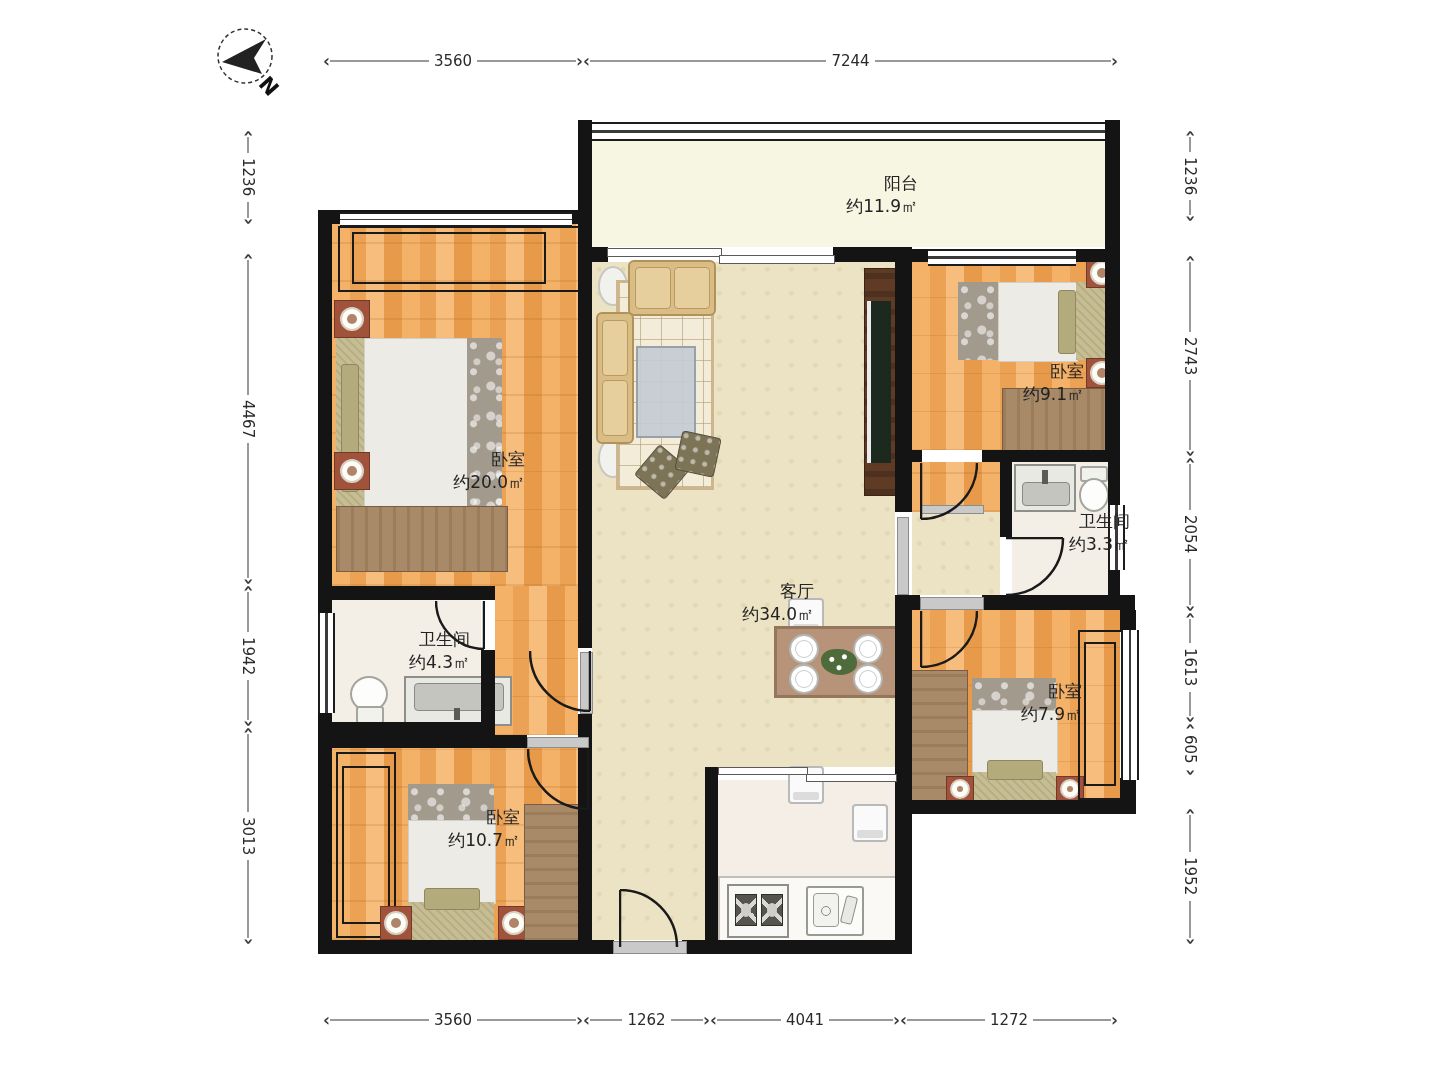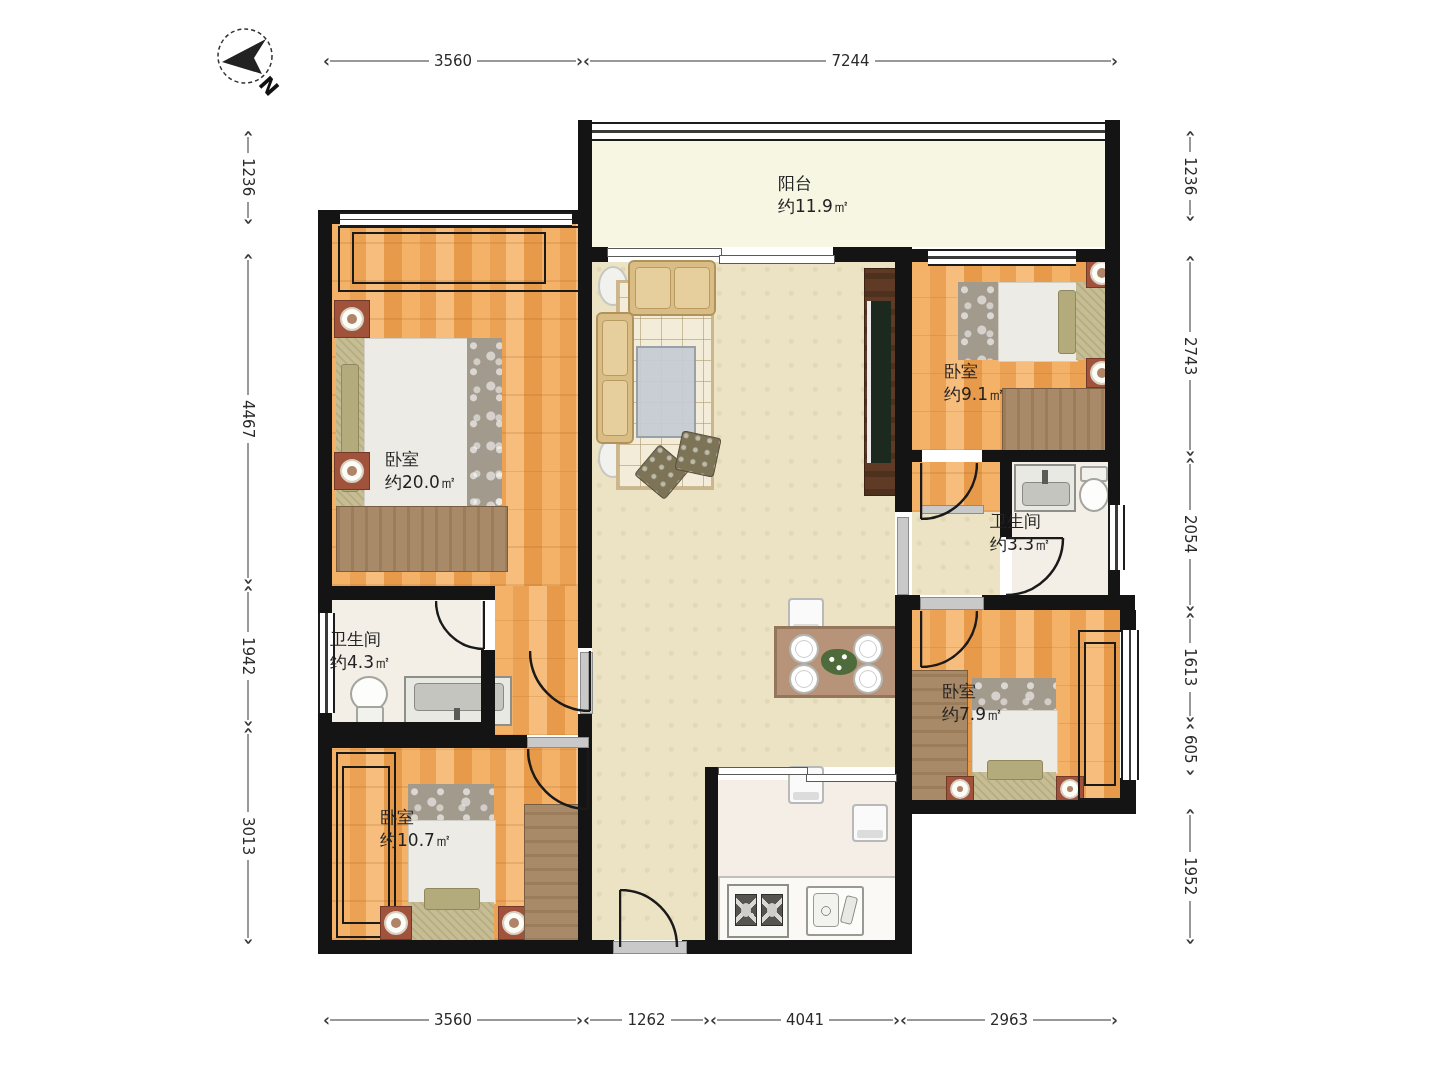--- a/index.html
+++ b/index.html
@@ -75,21 +75,21 @@
   .burner{position:absolute;background:
     linear-gradient(45deg, transparent 44%, #d8d8d4 44% 56%, transparent 56%),
     linear-gradient(-45deg, transparent 44%, #d8d8d4 44% 56%, transparent 56%),#55544f;border:1px solid #2e2e2a;}
   .burner::after{content:"";position:absolute;left:50%;top:50%;width:10px;height:14px;margin:-7px 0 0 -5px;border-radius:50%;background:#cfcecb;}
   .ksink{background:#fcfcfa;border:2px solid #9a9a94;border-radius:3px;}
   .ksink .tub{position:absolute;left:5px;top:5px;width:24px;height:32px;background:#f2f2ee;border:1.5px solid #9a9a94;border-radius:4px;}
   .ksink .tub::after{content:"";position:absolute;left:7px;top:12px;width:8px;height:8px;border-radius:50%;border:1.5px solid #8a8a84;}
   .ksink .hnd{position:absolute;right:7px;top:8px;width:10px;height:26px;border:1.5px solid #8a8a84;border-radius:3px;background:#e8e8e4;transform:rotate(14deg);}
 
   
-  .rlabel{width:140px;text-align:left;font-size:17px;line-height:23px;color:var(--label-text,#222);z-index:30;}
+  .rlabel{width:140px;text-align:right;font-size:17px;line-height:23px;color:var(--label-text,#222);z-index:30;}
 
   
   .dimh{height:18px;display:flex;align-items:center;z-index:25;}
   .dimv{width:18px;display:flex;align-items:center;writing-mode:vertical-rl;text-orientation:mixed;z-index:25;}
   .ln{flex:1;background:var(--dimension-line,#999);}
   .dimh .ln{height:2px;}
   .dimv .ln{width:2px;}
   .dl{font-size:15px;color:#2a2a2a;padding:0 5px;white-space:nowrap;font-weight:400;}
   .dimv .dl{padding:5px 0;}
   .ah{font-size:17px;color:#3a3a3a;line-height:1;font-weight:bold;}
@@ -139,21 +139,21 @@
   <div class="abs dimh" style="left:710px;top:1011px;width:190px">
       <span class="ah l"></span>
       <i class="ln"></i>
       <b class="dl">4041</b>
       <i class="ln"></i>
       <span class="ah r"></span>
     </div>
   <div class="abs dimh" style="left:900px;top:1011px;width:218px">
       <span class="ah l"></span>
       <i class="ln"></i>
-      <b class="dl">2963</b>
+      <b class="dl">1272</b>
       <i class="ln"></i>
       <span class="ah r"></span>
     </div>
 
   <div class="abs dimv" style="left:239px;top:130px;height:95px">
       <span class="ah l"></span>
       <i class="ln"></i>
       <b class="dl">1236</b>
       <i class="ln"></i>
       <span class="ah r"></span>
@@ -447,20 +447,24 @@
       <div>约20.0㎡</div>
   </div>
   <div class="abs rlabel" style="left:944px;top:360px">
     <div>卧室</div>
       <div>约9.1㎡</div>
   </div>
   <div class="abs rlabel" style="left:990px;top:510px">
     <div>卫生间</div>
       <div>约3.3㎡</div>
   </div>
+  <div class="abs rlabel" style="left:674px;top:580px">
+    <div>客厅</div>
+      <div>约34.0㎡</div>
+  </div>
   <div class="abs rlabel" style="left:330px;top:628px">
     <div>卫生间</div>
       <div>约4.3㎡</div>
   </div>
   <div class="abs rlabel" style="left:380px;top:806px">
     <div>卧室</div>
       <div>约10.7㎡</div>
   </div>
   <div class="abs rlabel" style="left:942px;top:680px">
     <div>卧室</div>

